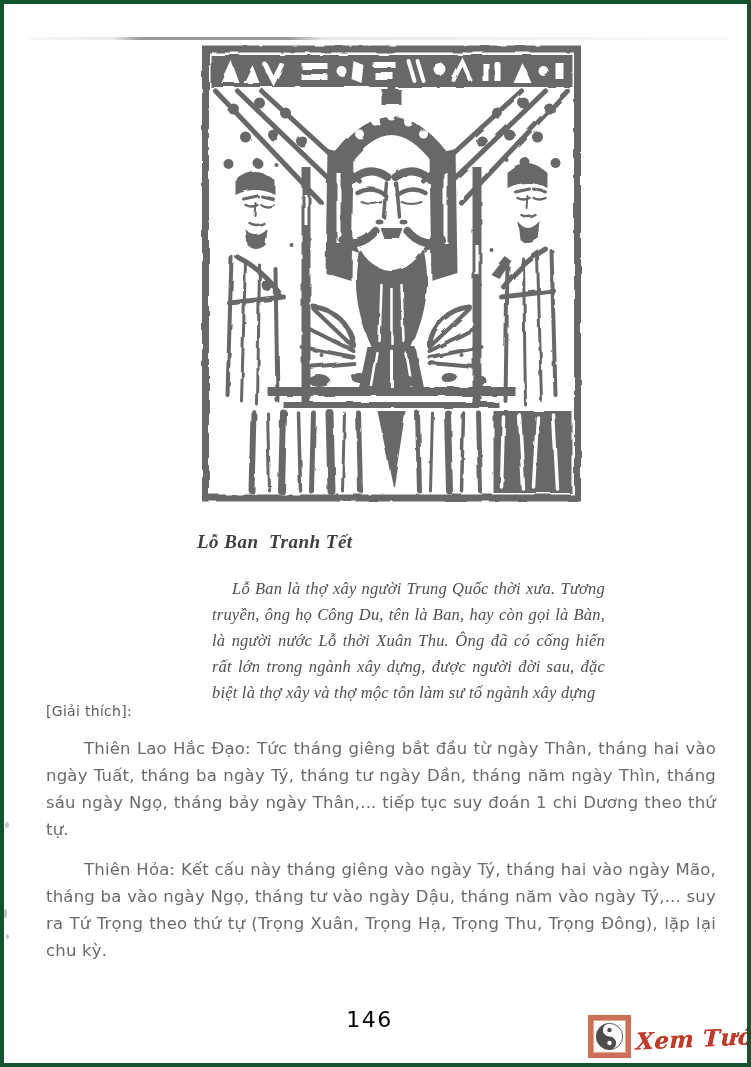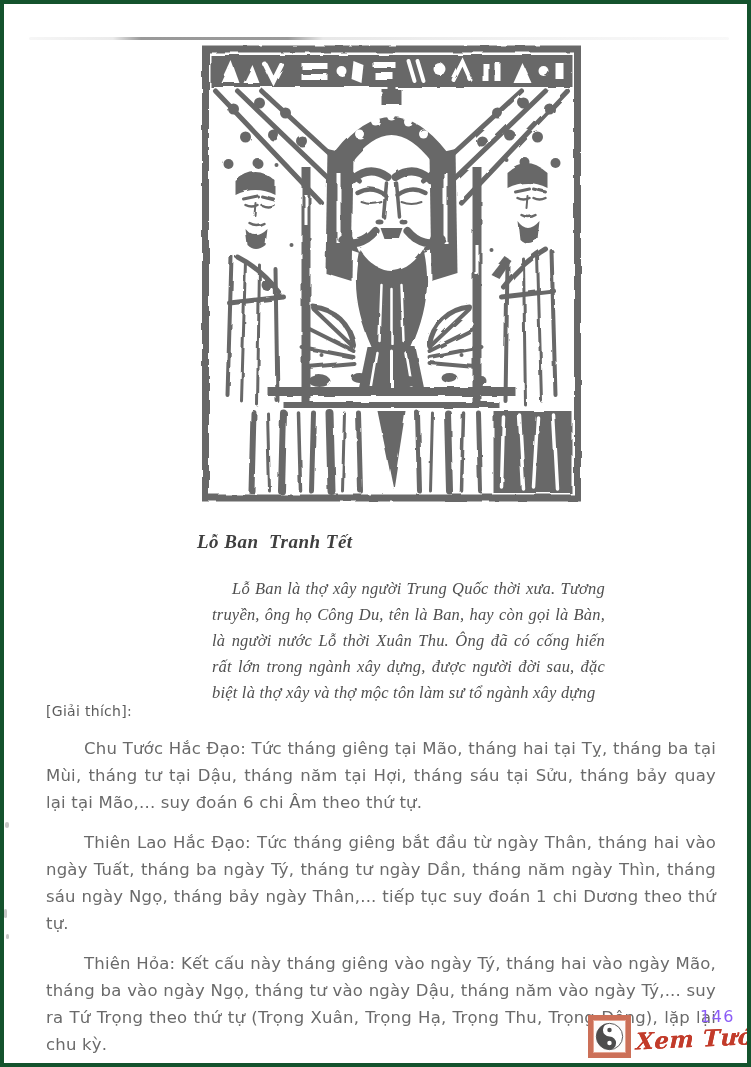--- a/index.html
+++ b/index.html
@@ -44,22 +44,22 @@
     position:absolute;left:42px;top:699px;
     font-size:14px;color:#5d5d5d;letter-spacing:.3px;
   }
   .explanation{
     position:absolute;left:42px;top:731px;width:670px;
     color:#6a6a6a;font-size:16.5px;line-height:27px;
     text-align:justify;
   }
   .explanation p{margin:0 0 13px 0;text-indent:38px;letter-spacing:.2px;}
   .page-number{
-    position:absolute;left:0;top:1003px;width:731px;text-align:right;
-    font-size:16px;color:#8b5cf6;letter-spacing:1.5px;
+    position:absolute;left:0;top:1003px;width:731px;text-align:center;
+    font-size:22px;color:#000000;letter-spacing:1.5px;
   }
   .watermark{
     position:absolute;left:584px;top:1011px;
     display:flex;align-items:center;gap:5px;cursor:pointer;
   }
   .logo-box{
     width:33px;height:33px;background:#fdfbfa;
     border:5px solid #cc7058;
     display:flex;align-items:center;justify-content:center;
     box-shadow:inset 0 0 0 1px #e4a593;
@@ -263,21 +263,20 @@
     </svg>
   </figure>
 
   <div class="caption">Lỗ Ban  Tranh Tết</div>
 
   <p class="intro">Lỗ Ban là thợ xây người Trung Quốc thời xưa. Tương truyền, ông họ Công Du, tên là Ban, hay còn gọi là Bàn, là người nước Lỗ thời Xuân Thu. Ông đã có cống hiến rất lớn trong ngành xây dựng, được người đời sau, đặc biệt là thợ xây và thợ mộc tôn làm sư tổ ngành xây dựng</p>
 
   <div class="gloss-label">[Giải thích]:</div>
 
   <div class="explanation">
-    <p>Chu Tước Hắc Đạo: Tức tháng giêng tại Mão, tháng hai tại Tỵ, tháng ba tại Mùi, tháng tư tại Dậu, tháng năm tại Hợi, tháng sáu tại Sửu, tháng bảy quay lại tại Mão,... suy đoán 6 chi Âm theo thứ tự.</p>
     <p>Thiên Lao Hắc Đạo: Tức tháng giêng bắt đầu từ ngày Thân, tháng hai vào ngày Tuất, tháng ba ngày Tý, tháng tư ngày Dần, tháng năm ngày Thìn, tháng sáu ngày Ngọ, tháng bảy ngày Thân,... tiếp tục suy đoán 1 chi Dương theo thứ tự.</p>
     <p>Thiên Hỏa: Kết cấu này tháng giêng vào ngày Tý, tháng hai vào ngày Mão, tháng ba vào ngày Ngọ, tháng tư vào ngày Dậu, tháng năm vào ngày Tý,... suy ra Tứ Trọng theo thứ tự (Trọng Xuân, Trọng Hạ, Trọng Thu, Trọng Đông), lặp lại chu kỳ.</p>
   </div>
 
   <div class="page-number">146</div>
 
   <div class="watermark">
     <div class="logo-box">
       <svg width="29" height="29" viewBox="0 0 30 30">
         <circle cx="15" cy="15" r="13.6" fill="#ffffff" stroke="#555555" stroke-width="1"></circle>

